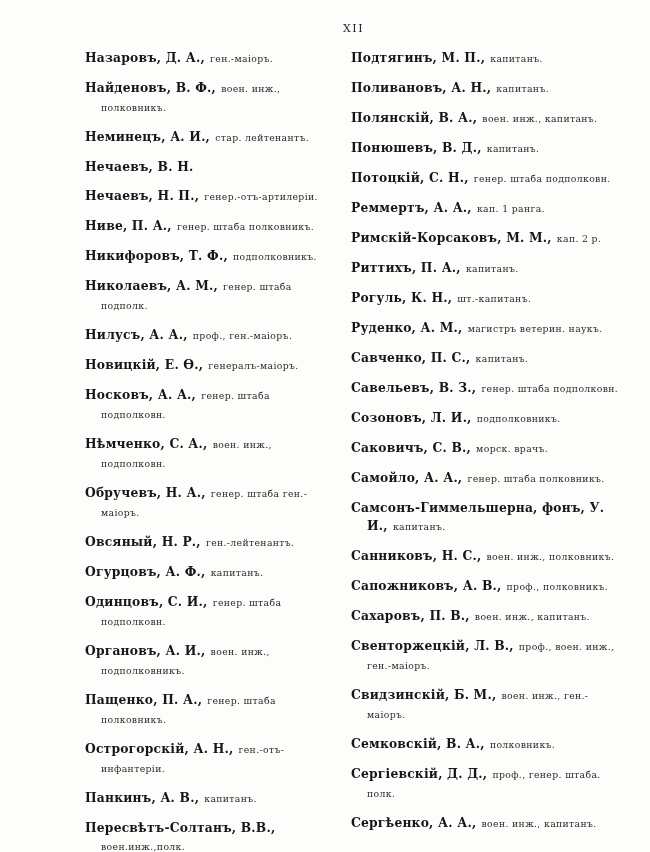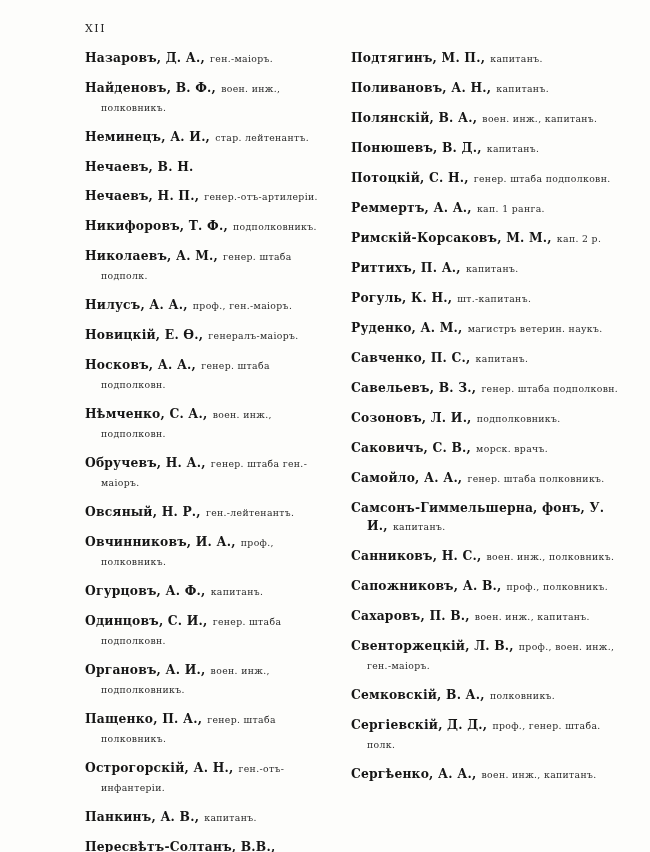--- a/index.html
+++ b/index.html
@@ -17,20 +17,21 @@
     font-family: "DejaVu Serif", "Liberation Serif", serif;
     box-sizing: border-box;
     padding: 22px 28px 20px 85px;
     overflow: hidden;
   }
   .page-number {
     font-size: 11px;
     letter-spacing: 1.5px;
     font-weight: normal;
     color: #222;
+    text-align: center;
   }
   .columns {
     display: flex;
     gap: 16px;
     margin-top: 13px;
   }
   .column {
     box-sizing: border-box;
   }
   .column-left  { width: 250px; flex: 0 0 250px; }
@@ -59,29 +60,29 @@
 
 <div class="page">
   <div class="page-number">XII</div>
   <div class="columns">
     <div class="column column-left">
         <div class="entry"><span class="entry-name">Назаровъ, Д. А.,</span> <span class="entry-rank">ген.-маiоръ.</span></div>
         <div class="entry"><span class="entry-name">Найденовъ, В. Ф.,</span> <span class="entry-rank">воен. инж., полковникъ.</span></div>
         <div class="entry"><span class="entry-name">Неминецъ, А. И.,</span> <span class="entry-rank">стар. лейтенантъ.</span></div>
         <div class="entry"><span class="entry-name">Нечаевъ, В. Н.</span></div>
         <div class="entry"><span class="entry-name">Нечаевъ, Н. П.,</span> <span class="entry-rank">генер.-отъ-артилерiи.</span></div>
+        <div class="entry"><span class="entry-name">Ниве, П. А.,</span> <span class="entry-rank">генер. штаба полковникъ.</span></div>
         <div class="entry"><span class="entry-name">Никифоровъ, Т. Ф.,</span> <span class="entry-rank">подполковникъ.</span></div>
         <div class="entry"><span class="entry-name">Николаевъ, А. М.,</span> <span class="entry-rank">генер. штаба подполк.</span></div>
         <div class="entry"><span class="entry-name">Нилусъ, А. А.,</span> <span class="entry-rank">проф., ген.-маiоръ.</span></div>
         <div class="entry"><span class="entry-name">Новицкiй, Е. Ѳ.,</span> <span class="entry-rank">генералъ-маiоръ.</span></div>
         <div class="entry"><span class="entry-name">Носковъ, А. А.,</span> <span class="entry-rank">генер. штаба подполковн.</span></div>
         <div class="entry"><span class="entry-name">Нѣмченко, С. А.,</span> <span class="entry-rank">воен. инж., подполковн.</span></div>
         <div class="entry"><span class="entry-name">Обручевъ, Н. А.,</span> <span class="entry-rank">генер. штаба ген.-маiоръ.</span></div>
         <div class="entry"><span class="entry-name">Овсяный, Н. Р.,</span> <span class="entry-rank">ген.-лейтенантъ.</span></div>
-        <div class="entry"><span class="entry-name">Овчинниковъ, И. А.,</span> <span class="entry-rank">проф., полковникъ.</span></div>
         <div class="entry"><span class="entry-name">Огурцовъ, А. Ф.,</span> <span class="entry-rank">капитанъ.</span></div>
         <div class="entry"><span class="entry-name">Одинцовъ, С. И.,</span> <span class="entry-rank">генер. штаба подполковн.</span></div>
         <div class="entry"><span class="entry-name">Органовъ, А. И.,</span> <span class="entry-rank">воен. инж., подполковникъ.</span></div>
         <div class="entry"><span class="entry-name">Пащенко, П. А.,</span> <span class="entry-rank">генер. штаба полковникъ.</span></div>
         <div class="entry"><span class="entry-name">Острогорскiй, А. Н.,</span> <span class="entry-rank">ген.-отъ-инфантерiи.</span></div>
         <div class="entry"><span class="entry-name">Панкинъ, А. В.,</span> <span class="entry-rank">капитанъ.</span></div>
         <div class="entry"><span class="entry-name">Пересвѣтъ-Солтанъ, В.В.,</span> <span class="entry-rank">воен.инж.,полк.</span></div>
       </div>
     <div class="column column-right">
         <div class="entry"><span class="entry-name">Подтягинъ, М. П.,</span> <span class="entry-rank">капитанъ.</span></div>
@@ -97,18 +98,19 @@
         <div class="entry"><span class="entry-name">Савченко, П. С.,</span> <span class="entry-rank">капитанъ.</span></div>
         <div class="entry"><span class="entry-name">Савельевъ, В. З.,</span> <span class="entry-rank">генер. штаба подполковн.</span></div>
         <div class="entry"><span class="entry-name">Созоновъ, Л. И.,</span> <span class="entry-rank">подполковникъ.</span></div>
         <div class="entry"><span class="entry-name">Саковичъ, С. В.,</span> <span class="entry-rank">морск. врачъ.</span></div>
         <div class="entry"><span class="entry-name">Самойло, А. А.,</span> <span class="entry-rank">генер. штаба полковникъ.</span></div>
         <div class="entry"><span class="entry-name">Самсонъ-Гиммельшерна, фонъ, У. И.,</span> <span class="entry-rank">капитанъ.</span></div>
         <div class="entry"><span class="entry-name">Санниковъ, Н. С.,</span> <span class="entry-rank">воен. инж., полковникъ.</span></div>
         <div class="entry"><span class="entry-name">Сапожниковъ, А. В.,</span> <span class="entry-rank">проф., полковникъ.</span></div>
         <div class="entry"><span class="entry-name">Сахаровъ, П. В.,</span> <span class="entry-rank">воен. инж., капитанъ.</span></div>
         <div class="entry"><span class="entry-name">Свенторжецкiй, Л. В.,</span> <span class="entry-rank">проф., воен. инж., ген.-маiоръ.</span></div>
+        <div class="entry"><span class="entry-name">Свидзинскiй, Б. М.,</span> <span class="entry-rank">воен. инж., ген.-маiоръ.</span></div>
         <div class="entry"><span class="entry-name">Семковскiй, В. А.,</span> <span class="entry-rank">полковникъ.</span></div>
         <div class="entry"><span class="entry-name">Сергiевскiй, Д. Д.,</span> <span class="entry-rank">проф., генер. штаба. полк.</span></div>
         <div class="entry"><span class="entry-name">Сергѣенко, А. А.,</span> <span class="entry-rank">воен. инж., капитанъ.</span></div>
       </div>
   </div>
 </div>
 
 </body></html>

